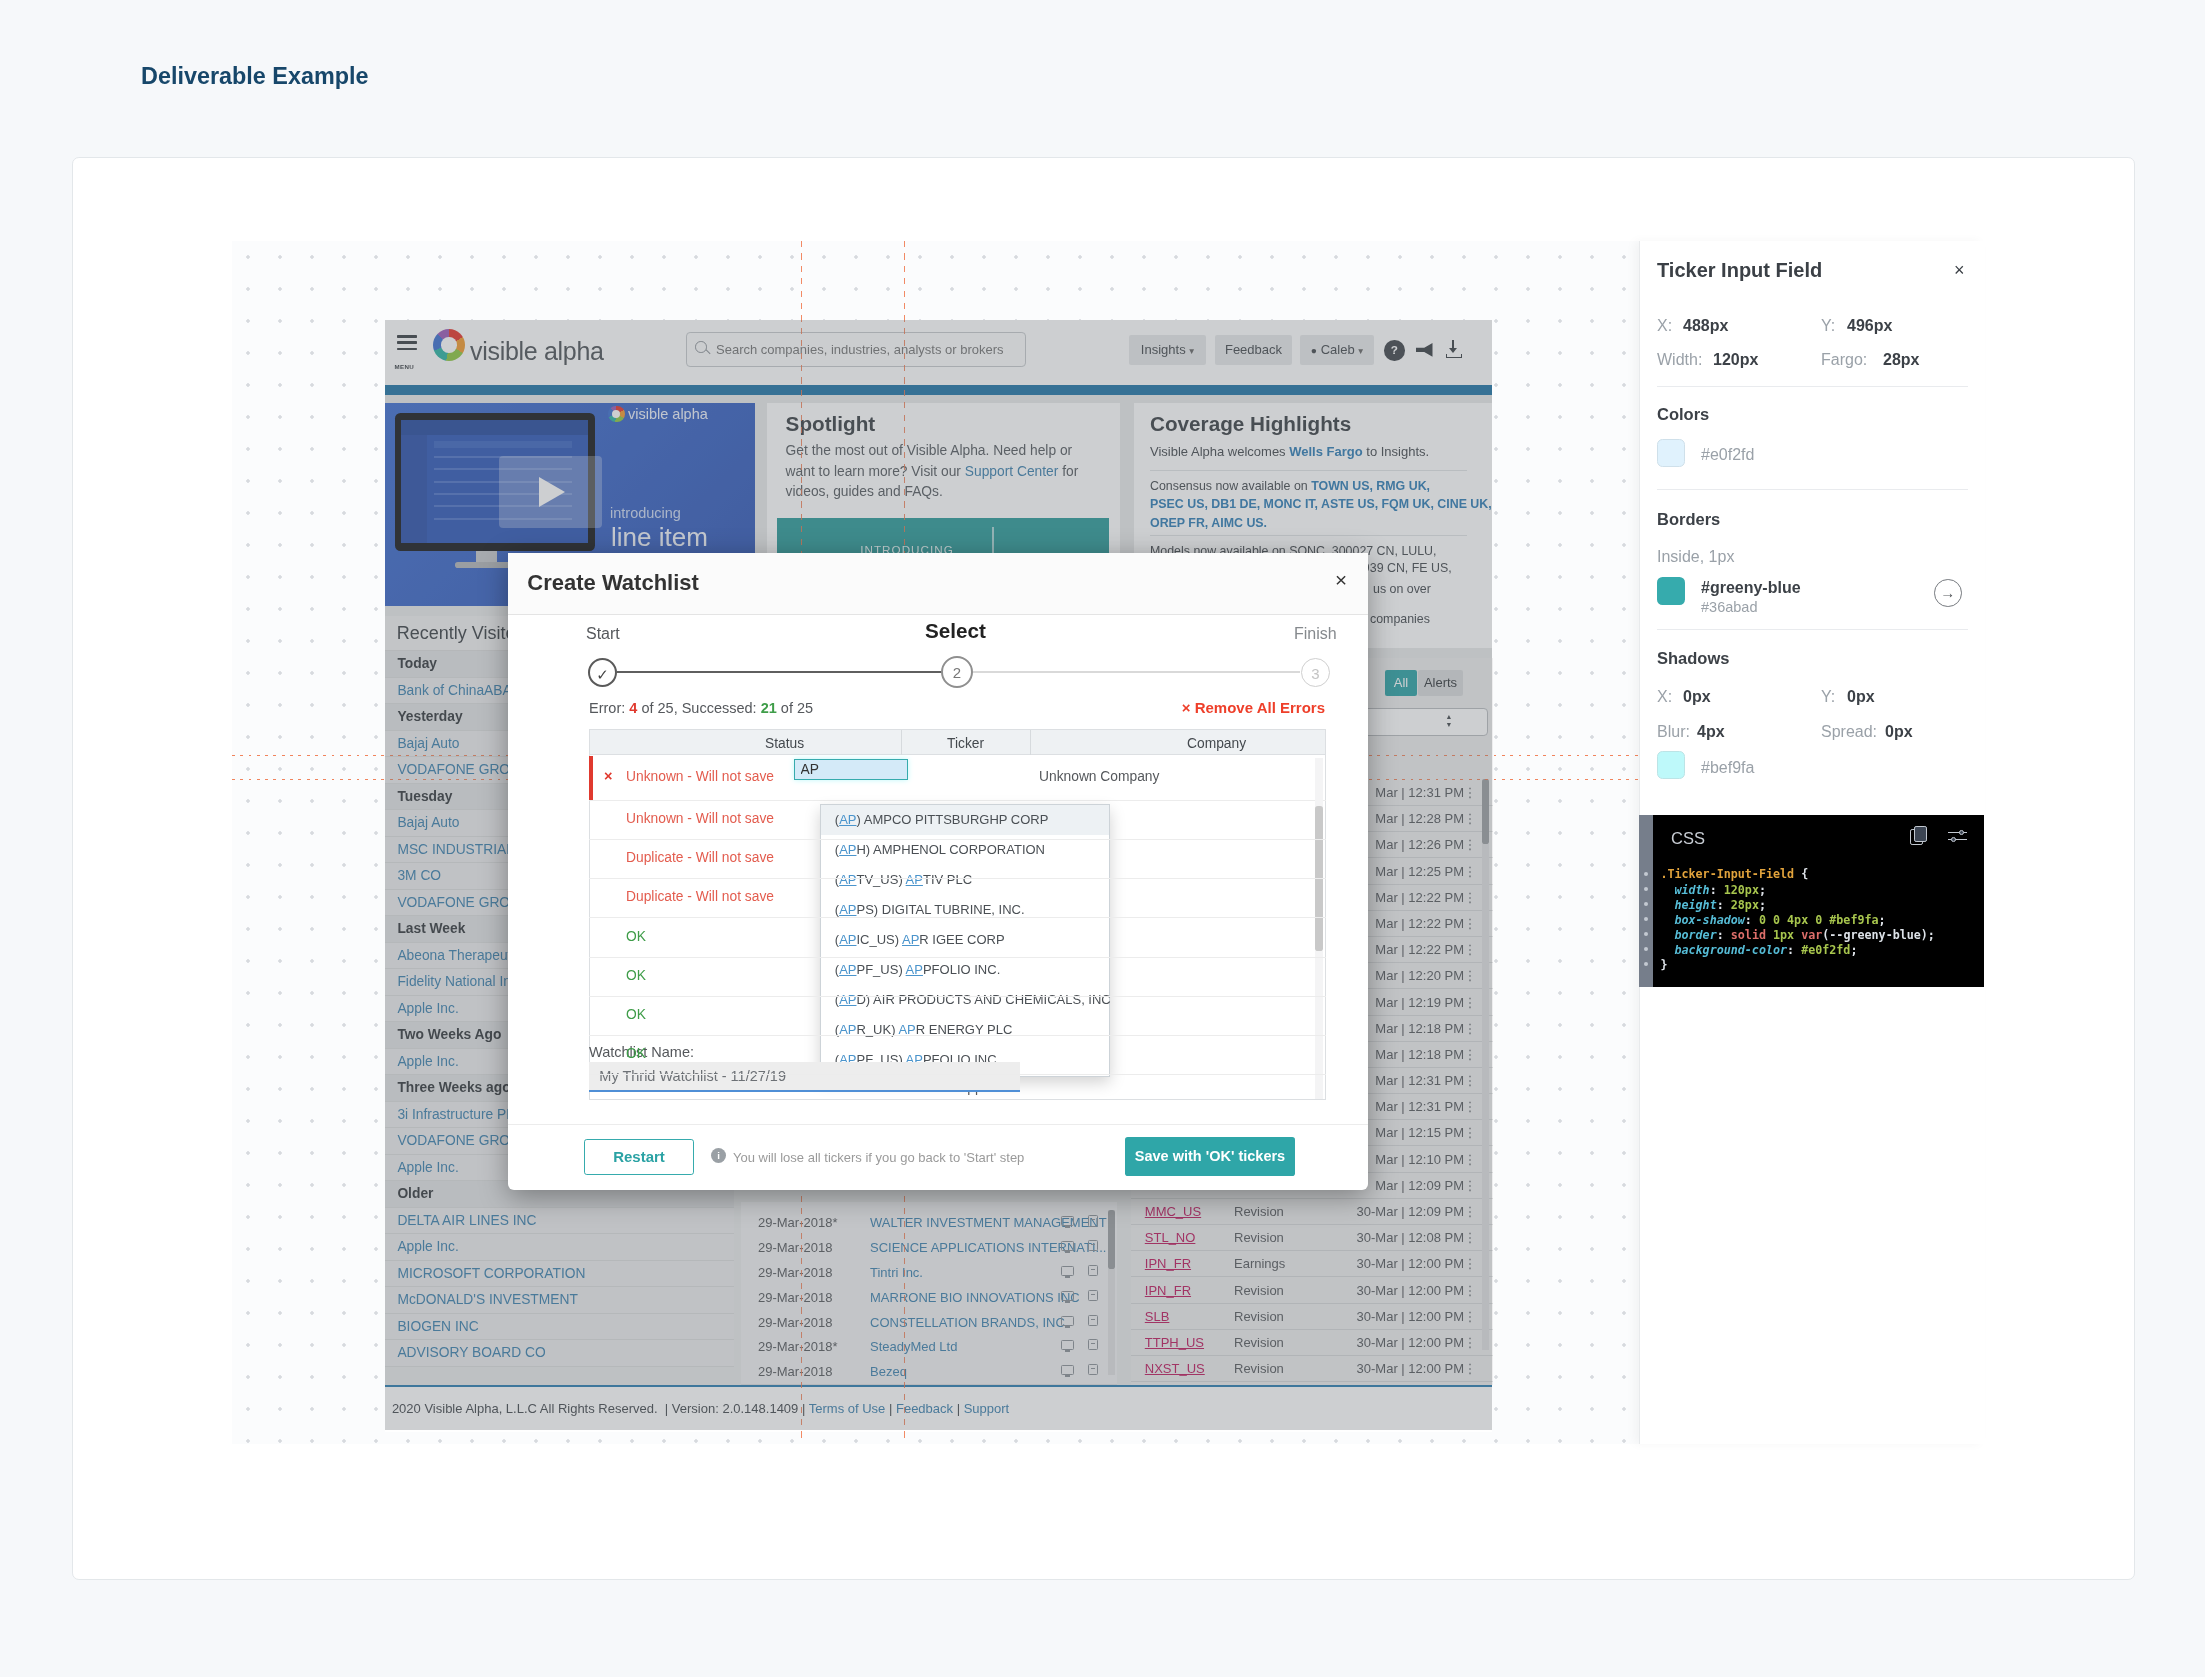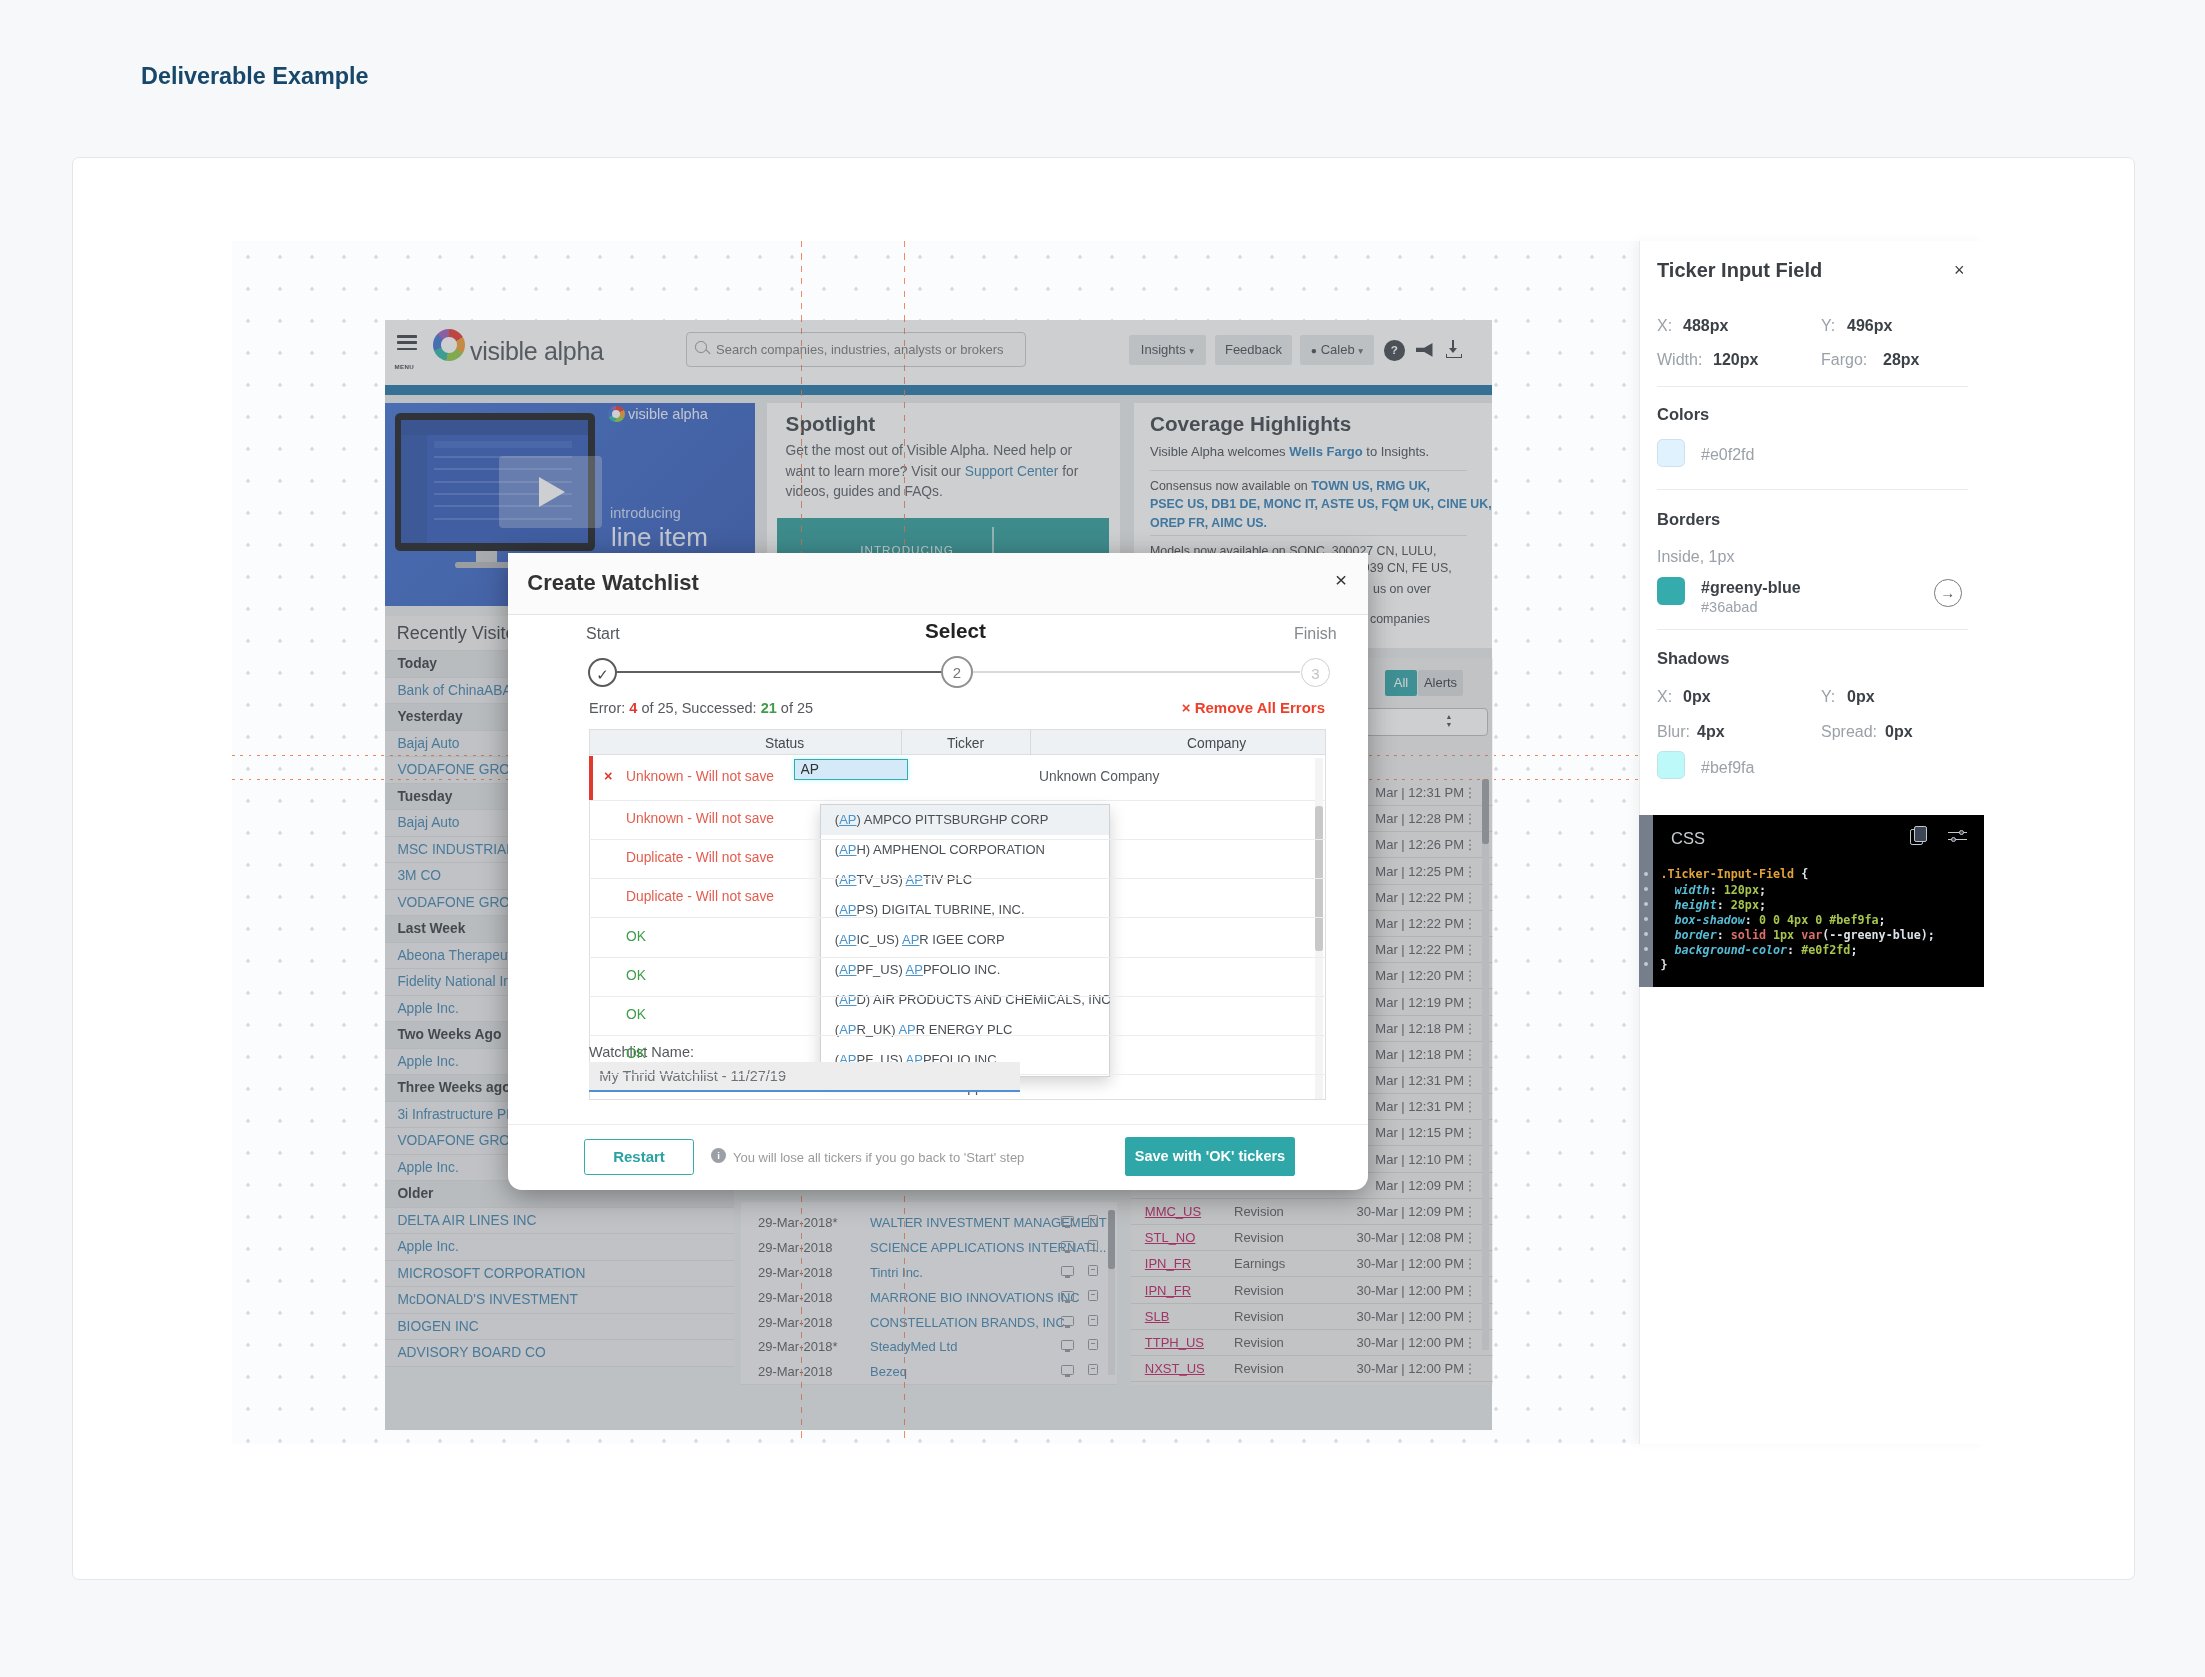--- a/index.html
+++ b/index.html
@@ -78,21 +78,21 @@
   .ev-name{position:absolute;left:129px;top:4.8px;font-size:13px;color:#3c80ae;}
   .ico-mon{position:absolute;right:43px;top:6.2px;width:11px;height:7.6px;border:1.4px solid #8a9096;border-radius:1.4px;}
   .ico-mon:after{content:"";position:absolute;left:2.8px;top:9px;width:5.5px;height:1.4px;background:#8a9096;}
   .ico-file{position:absolute;right:19.3px;top:4.8px;width:7.6px;height:9.6px;border:1.4px solid #8a9096;border-radius:1.4px;}
   .ico-file:after{content:"";position:absolute;left:1.4px;top:2.8px;width:4.8px;height:1.4px;background:#8a9096;}
   
   .foot{position:absolute;left:0;top:1065px;width:1107px;height:45px;background:#fff;border-top:2.1px solid #2b7cb0;}
   .foot-text{position:absolute;left:6.9px;top:13.8px;font-size:13px;color:#44494e;}
   .foot-text a{color:#3c80ae;text-decoration:none;}
   
-  .modal{position:absolute;left:508px;top:553px;width:860px;height:637px;background:#fff;border-radius:14px;box-shadow:0 6.9px 27.6px rgba(0,0,0,.35);z-index:60;}
+  .modal{position:absolute;left:508px;top:553px;width:860px;height:637px;background:#fff;border-radius:6px;box-shadow:0 6.9px 27.6px rgba(0,0,0,.35);z-index:60;}
   .m-titlebar{position:absolute;left:0;top:0;width:860px;height:61px;background:#fbfbfb;border-bottom:0.7px solid #e4e4e4;}
   .m-title{position:absolute;left:19.3px;top:16.5px;font-size:22px;font-weight:bold;color:#333;}
   .m-close{position:absolute;left:827px;top:15px;font-size:20.7px;color:#333;}
   .step-lbl{position:absolute;font-size:16px;color:#55585c;}
   .step-circ{position:absolute;width:29px;height:29px;border-radius:50%;background:#fff;text-align:center;line-height:29px;font-size:15px;box-sizing:border-box;}
   .step-line{position:absolute;height:2.1px;}
   .err-line{position:absolute;left:81px;top:147px;font-size:14.5px;color:#55585c;}
   .err-line .red{color:#e0392e;font-weight:bold;}
   .err-line .grn{color:#3f9d49;font-weight:bold;}
   .remove-err{position:absolute;right:43px;top:146px;font-size:15px;font-weight:bold;color:#ee3f2a;}
@@ -432,20 +432,29 @@
             <span class="ev-name">Bezeq</span>
             <span class="ico-mon"></span>
             <span class="ico-file"></span>
           </div>
         </div>
       <div class="sbar" style="left:367px;top:8.3px;width:6.9px;height:165px;">
         <div class="sthumb" style="left:0;top:0;width:6.9px;height:59px;"></div>
       </div>
     </div>
 
+    <div class="foot">
+      <div class="foot-text">
+        <span>2020 Visible Alpha, L.L.C All Rights Reserved.</span>&nbsp;&nbsp;<span>|</span>
+        <span>Version: 2.0.148.1409</span> <span>|</span>
+        <a>Terms of Use</a> <span>|</span>
+        <a>Feedback</a> <span>|</span>
+        <a>Support</a>
+      </div>
+    </div>
 
     <div class="dim"></div>
   </div>
 
   <div class="modal" id="modal">
     <div class="m-titlebar">
       <div class="m-title">Create Watchlist</div>
       <div class="m-close">×</div>
     </div>
 

